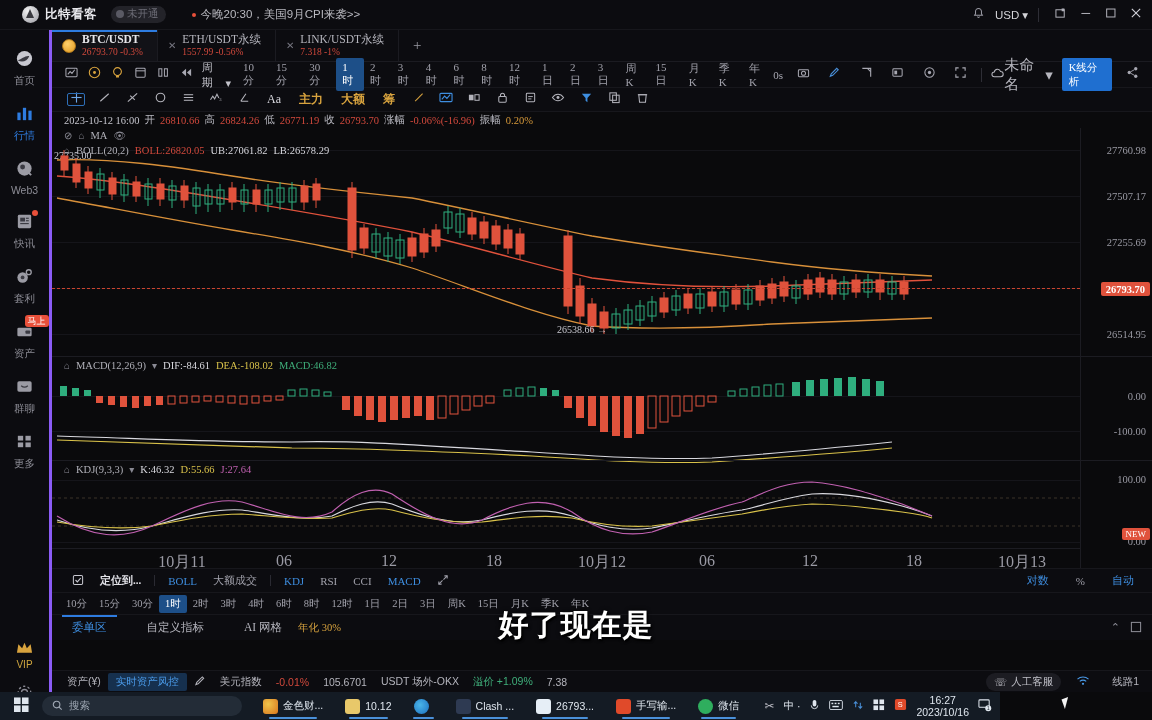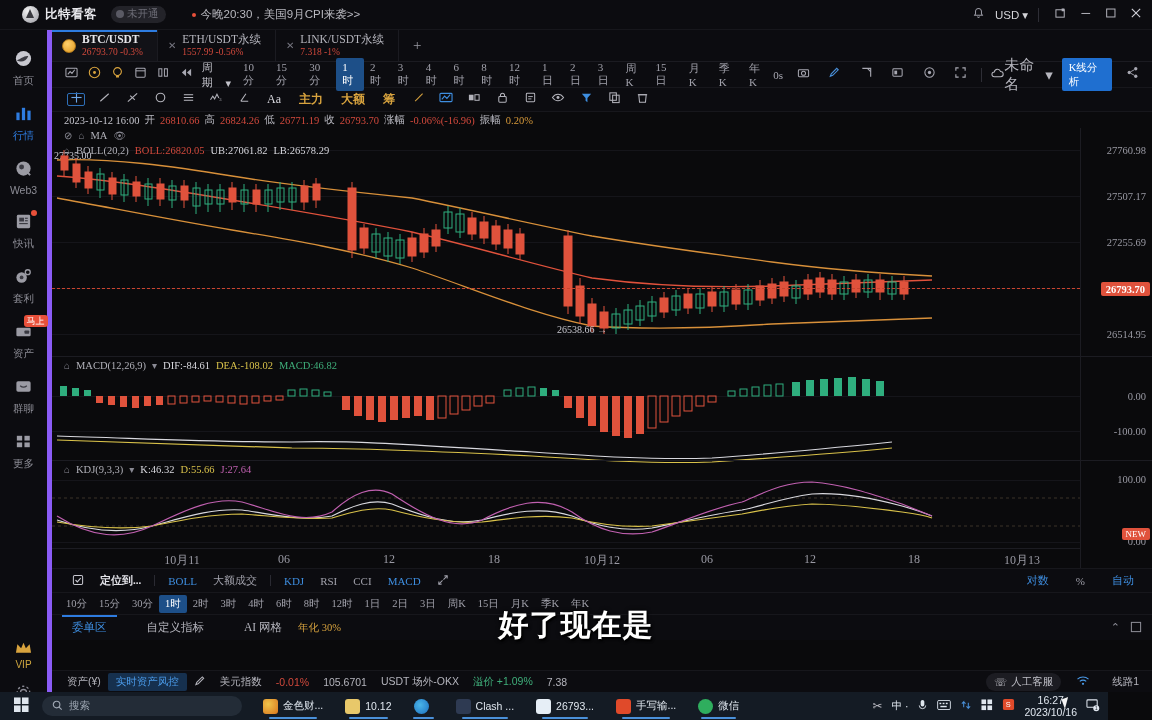--- a/index.html
+++ b/index.html
@@ -55,21 +55,21 @@
   .icon-btn { color: #9a9aa4; font-size: 12px; cursor: default; }
   .usd-sel {
     display: flex; align-items: center; gap: 3px; font-size: 11.5px; color: #d4d4d8;
   }
   .winbtns { display: flex; align-items: center; gap: 13px; margin-left: 6px; color: #b0b0b8; font-size: 12px; }
   .divider-v { width: 1px; height: 14px; background: #2e2e36; }
 
   
   .sidebar {
     position: absolute; top: 30px; left: 0; width: 52px; height: 690px;
-    background: #0c0c10; border-right: 5px solid #8b5cf6;
+    background: #0c0c10; border-right: 3px solid #8b5cf6;
     display: flex; flex-direction: column; align-items: center; padding-top: 10px;
   }
   .sb-item { width: 52px; padding: 9px 0 7px; text-align: center; position: relative; cursor: default; }
   .sb-ico { font-size: 17px; line-height: 19px; color: #9b9ba4; display:block; }
   .sb-label { font-size: 10.5px; color: #8c8c95; margin-top: 2px; display: block; }
   .sb-item.active .sb-ico { color: #2e7ce0; }
   .sb-item.active .sb-label { color: #2e7ce0; }
   .sb-badge-dot {
     position: absolute; top: 7px; right: 13px; width: 6px; height: 6px;
     border-radius: 50%; background: #e8503a;
@@ -166,21 +166,21 @@
   .ylast {
     position: absolute; right: 2px; background: #e0523c; color: #fff;
     font-size: 10.5px; font-weight: bold; padding: 1.5px 5px; border-radius: 2px;
   }
   .gridline { position: absolute; left: 0; right: 0; height: 1px; background: #15151a; }
 
   .xaxis {
     position: absolute; left: 0; right: 72px; height: 20px;
     border-top: 1px solid #1c1c22;
   }
-  .xtick { position: absolute; font-size: 12px; color: #9a9aa4; transform: translateX(-50%); }
+  .xtick { position: absolute; font-size: 16px; color: #9a9aa4; transform: translateX(-50%); }
 
   .pane-sep { position: absolute; left: 0; right: 0; height: 1px; background: #1c1c22; }
 
   .price-dash {
     position: absolute; left: 0; right: 0; height: 0;
     border-top: 1px dashed #c9452f;
   }
   .annot {
     position: absolute; font-size: 10px; color: #c8c8d0;
   }
@@ -248,21 +248,21 @@
   
   .subtitle {
     position: absolute; left: 0; right: 0; top: 605px; text-align: center;
     font-size: 30px; color: #ffffff; font-weight: bold;
     text-shadow: 0 0 4px #000, 1.5px 1.5px 2px #000;
     letter-spacing: 1px; z-index: 40;
   }
 
   
   .taskbar {
-    position: absolute; bottom: 0; left: 0; width: 1108px; height: 28px;
+    position: absolute; bottom: 0; left: 0; width: 1000px; height: 28px;
     background: #141b24; display: flex; align-items: center;
   }
   .winlogo { width: 42px; text-align: center; color: #dfe6ee; font-size: 14px; }
   .tb-search {
     width: 200px; height: 20px; background: #232c37; border-radius: 10px;
     display: flex; align-items: center; gap: 6px; padding: 0 10px;
     font-size: 10.5px; color: #9fa8b4;
   }
   .tasks { display: flex; align-items: center; gap: 8px; margin-left: 14px; }
   .task {

